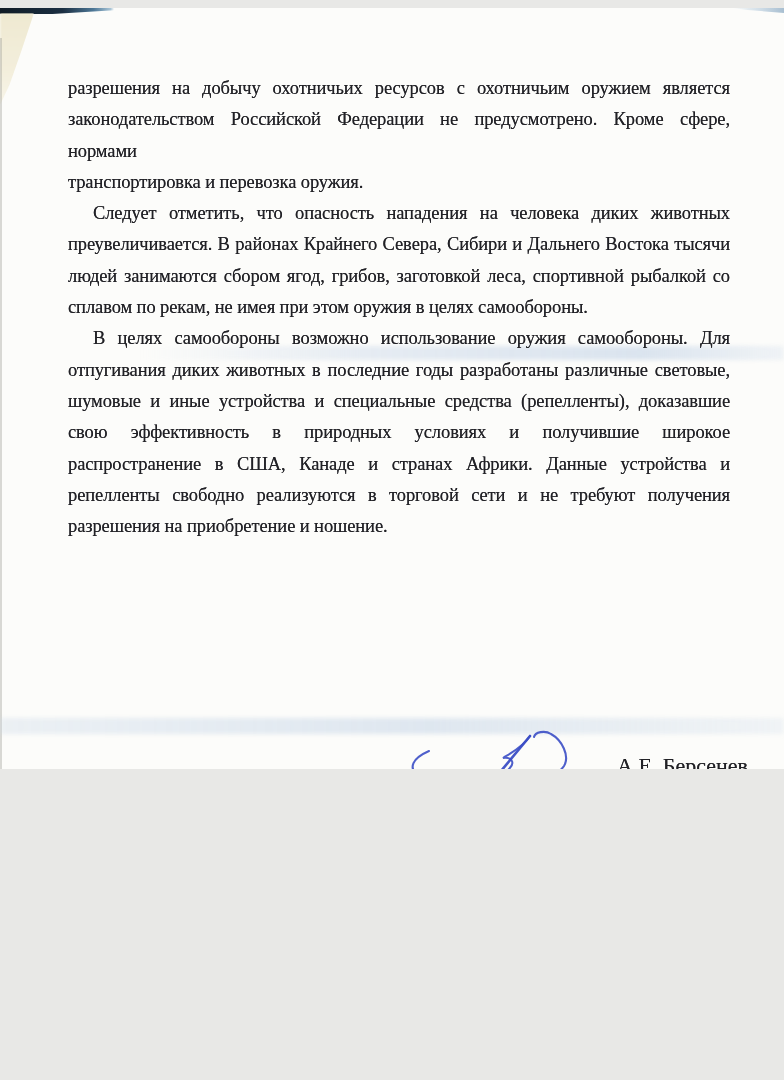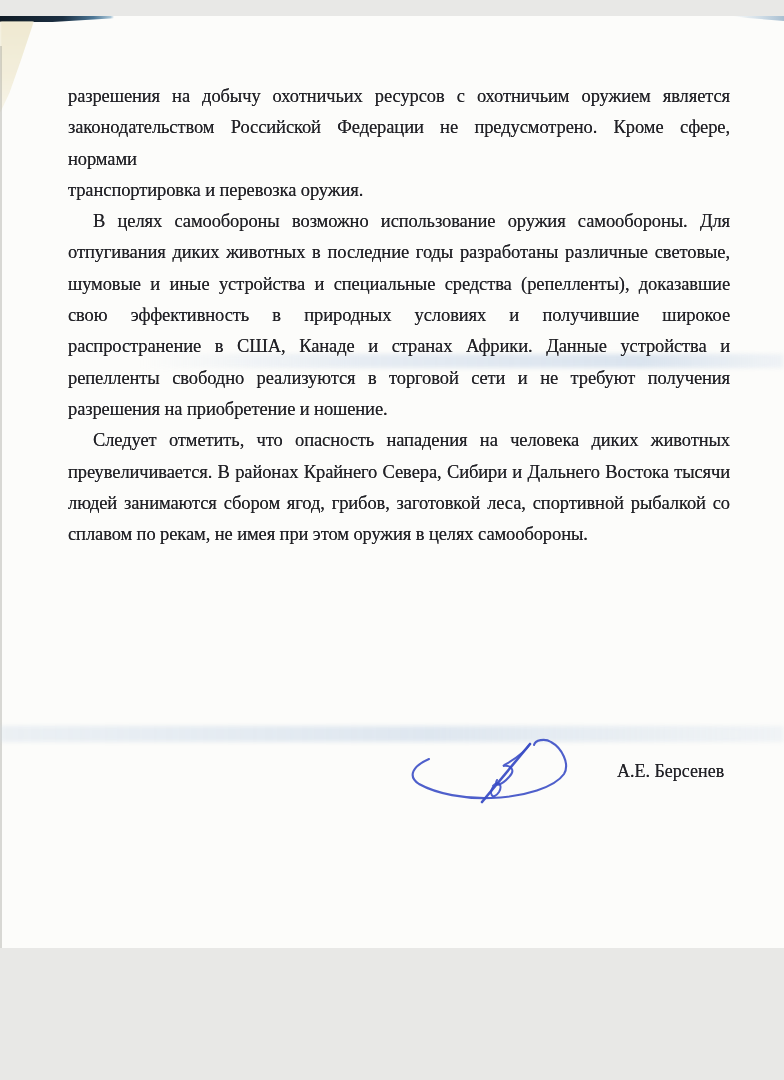--- a/index.html
+++ b/index.html
@@ -1,20 +1,20 @@
 <!DOCTYPE html>
 <html><head>
 <meta charset="utf-8">
 <style>
   html, body { margin: 0; padding: 0; background: #e8e8e6; }
   .page {
     position: relative;
     width: 784px;
-    height: 932px;
-    margin: 16px auto;
+    height: 761px;
+    margin: 8px auto;
     background: #fcfcfa;
     overflow: hidden;
     font-family: "Liberation Serif", "DejaVu Serif", serif;
     color: #212126;
   }
 
   
   .artifact { position: absolute; pointer-events: none; }
   .top-bar {
     left: 0; top: 0; width: 114px; height: 6px;
@@ -66,21 +66,21 @@
     position: absolute;
     left: 72px; top: 684px; width: 390px;
     font-size: 18.5px;
     line-height: 23.4px;
     text-shadow: 0 0 0.4px rgba(25,25,30,0.75);
   }
   .signature-svg { position: absolute; left: 403px; top: 712px; }
   .signer-name {
     position: absolute;
     left: 617px; top: 745px;
-    font-size: 18px;
+    font-size: 22px;
     white-space: nowrap;
     text-shadow: 0 0 0.4px rgba(25,25,30,0.75);
   }
 
   
   .footer {
     position: absolute;
     left: 71px; top: 976px;
     font-size: 18px;
     line-height: 19.5px;
@@ -101,33 +101,33 @@
 
   <div class="body-text">
       <div class="para">
         <div class="jline first">разрешения на добычу охотничьих ресурсов с охотничьим оружием является</div>
       </div>
       <div class="para indent">
         <div class="jline">законодательством Российской Федерации не предусмотрено. Кроме сфере, нормами</div>
         <div class="jline last">транспортировка и перевозка оружия.</div>
       </div>
       <div class="para indent">
+        <div class="jline first">Следует отметить, что опасность нападения на человека диких животных</div>
+        <div class="jline">преувеличивается. В районах Крайнего Севера, Сибири и Дальнего Востока тысячи</div>
+        <div class="jline">людей занимаются сбором ягод, грибов, заготовкой леса, спортивной рыбалкой со</div>
+        <div class="jline last">сплавом по рекам, не имея при этом оружия в целях самообороны.</div>
+      </div>
+      <div class="para indent">
         <div class="jline first">В целях самообороны возможно использование оружия самообороны. Для</div>
         <div class="jline">отпугивания диких животных в последние годы разработаны различные световые,</div>
         <div class="jline">шумовые и иные устройства и специальные средства (репелленты), доказавшие</div>
         <div class="jline">свою эффективность в природных условиях и получившие широкое</div>
         <div class="jline">распространение в США, Канаде и странах Африки. Данные устройства и</div>
         <div class="jline">репелленты свободно реализуются в торговой сети и не требуют получения</div>
         <div class="jline last">разрешения на приобретение и ношение.</div>
-      </div>
-      <div class="para indent">
-        <div class="jline first">Следует отметить, что опасность нападения на человека диких животных</div>
-        <div class="jline">преувеличивается. В районах Крайнего Севера, Сибири и Дальнего Востока тысячи</div>
-        <div class="jline">людей занимаются сбором ягод, грибов, заготовкой леса, спортивной рыбалкой со</div>
-        <div class="jline last">сплавом по рекам, не имея при этом оружия в целях самообороны.</div>
       </div>
     </div>
 
 
   <svg class="signature-svg" width="180" height="90" viewBox="0 0 180 90" fill="none">
     <path d="M 26 31 C 10 38, 4 48, 16 56 C 34 66, 62 71, 88 70 C 122 69, 152 59, 161 46 C 167 36, 159 20, 148 14 C 142 10, 132 12, 131 17" stroke-width="2.1" stroke-linecap="round" opacity="0.9" stroke="#3b4ec5"></path>
     <path d="M 79 74 L 127 16" stroke-width="2.6" stroke-linecap="round" opacity="0.95" stroke="#3b4ec5"></path>
     <path d="M 127 16 C 120 27, 108 33, 100 38 C 108 37, 113 42, 106 49 C 99 57, 90 60, 94 52" stroke-width="2" stroke-linecap="round" opacity="0.9" stroke="#3b4ec5"></path>
     <path d="M 92 56 C 84 66, 90 73, 96 64 C 100 57, 95 52, 90 58" stroke-width="2" stroke-linecap="round" opacity="0.9" stroke="#3b4ec5"></path>
   </svg>

